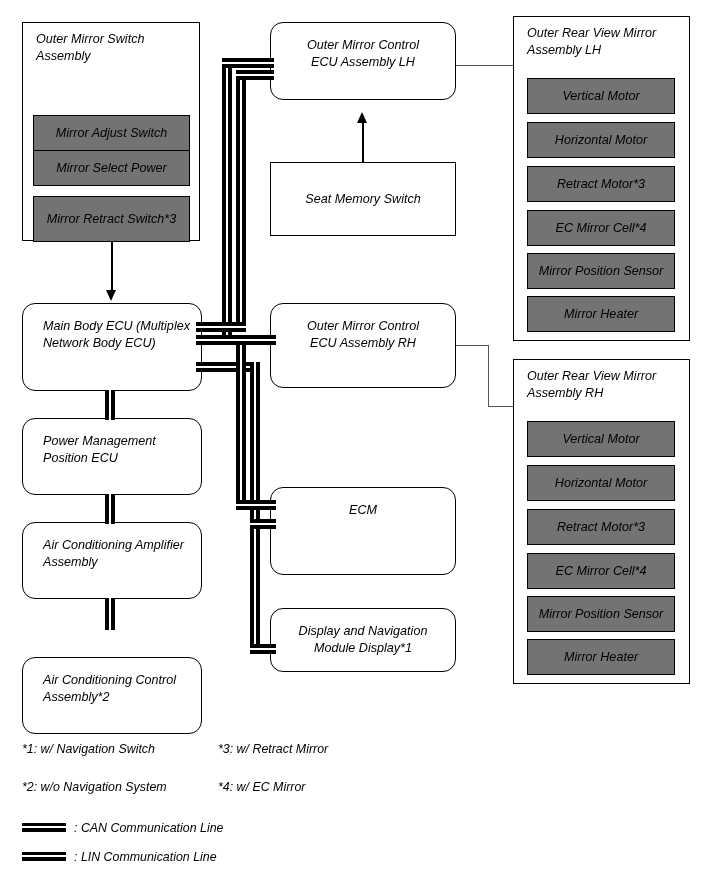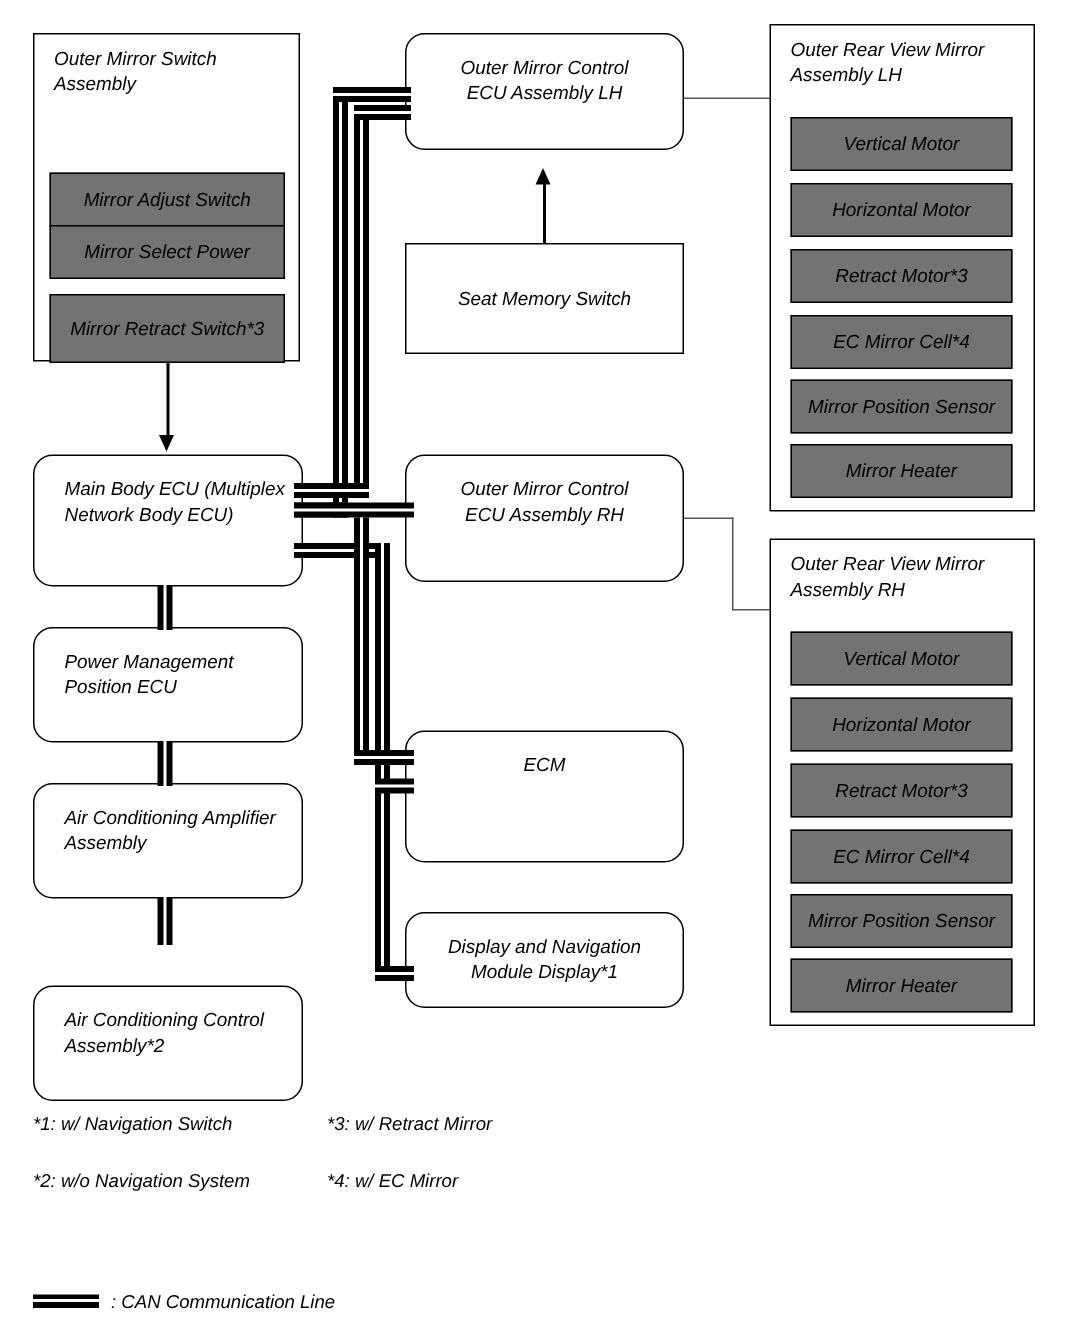--- a/index.html
+++ b/index.html
@@ -71,21 +71,21 @@
   .lineV{position:absolute;background:#555;width:1.3px;}
 
   
   .arrShaft{position:absolute;width:1.6px;background:#000;}
   .arrHead{position:absolute;width:0;height:0;border-left:5.5px solid transparent;border-right:5.5px solid transparent;}
   .arrHead.down{border-top:11px solid #000;}
   .arrHead.up{border-bottom:11px solid #000;}
 
   
   .note{position:absolute;font-size:12.4px;line-height:16px;white-space:nowrap;}
-  .legend-row{position:absolute;font-size:12.4px;line-height:16px;white-space:nowrap;margin-top:40px;}
+  .legend-row{position:absolute;font-size:12.4px;line-height:16px;white-space:nowrap;}
   .legend-label{position:absolute;left:52px;top:-3px;}
   .legend-sym{position:absolute;left:0;top:0;width:44px;height:11px;}
   .legend-sym .bar{position:absolute;left:0;width:44px;background:#000;}
 </style>
 </head>
 <body>
 
 <div id="canvas">
 
   <div class="box" style="left:22px;top:22px;width:178px;height:219px;">

